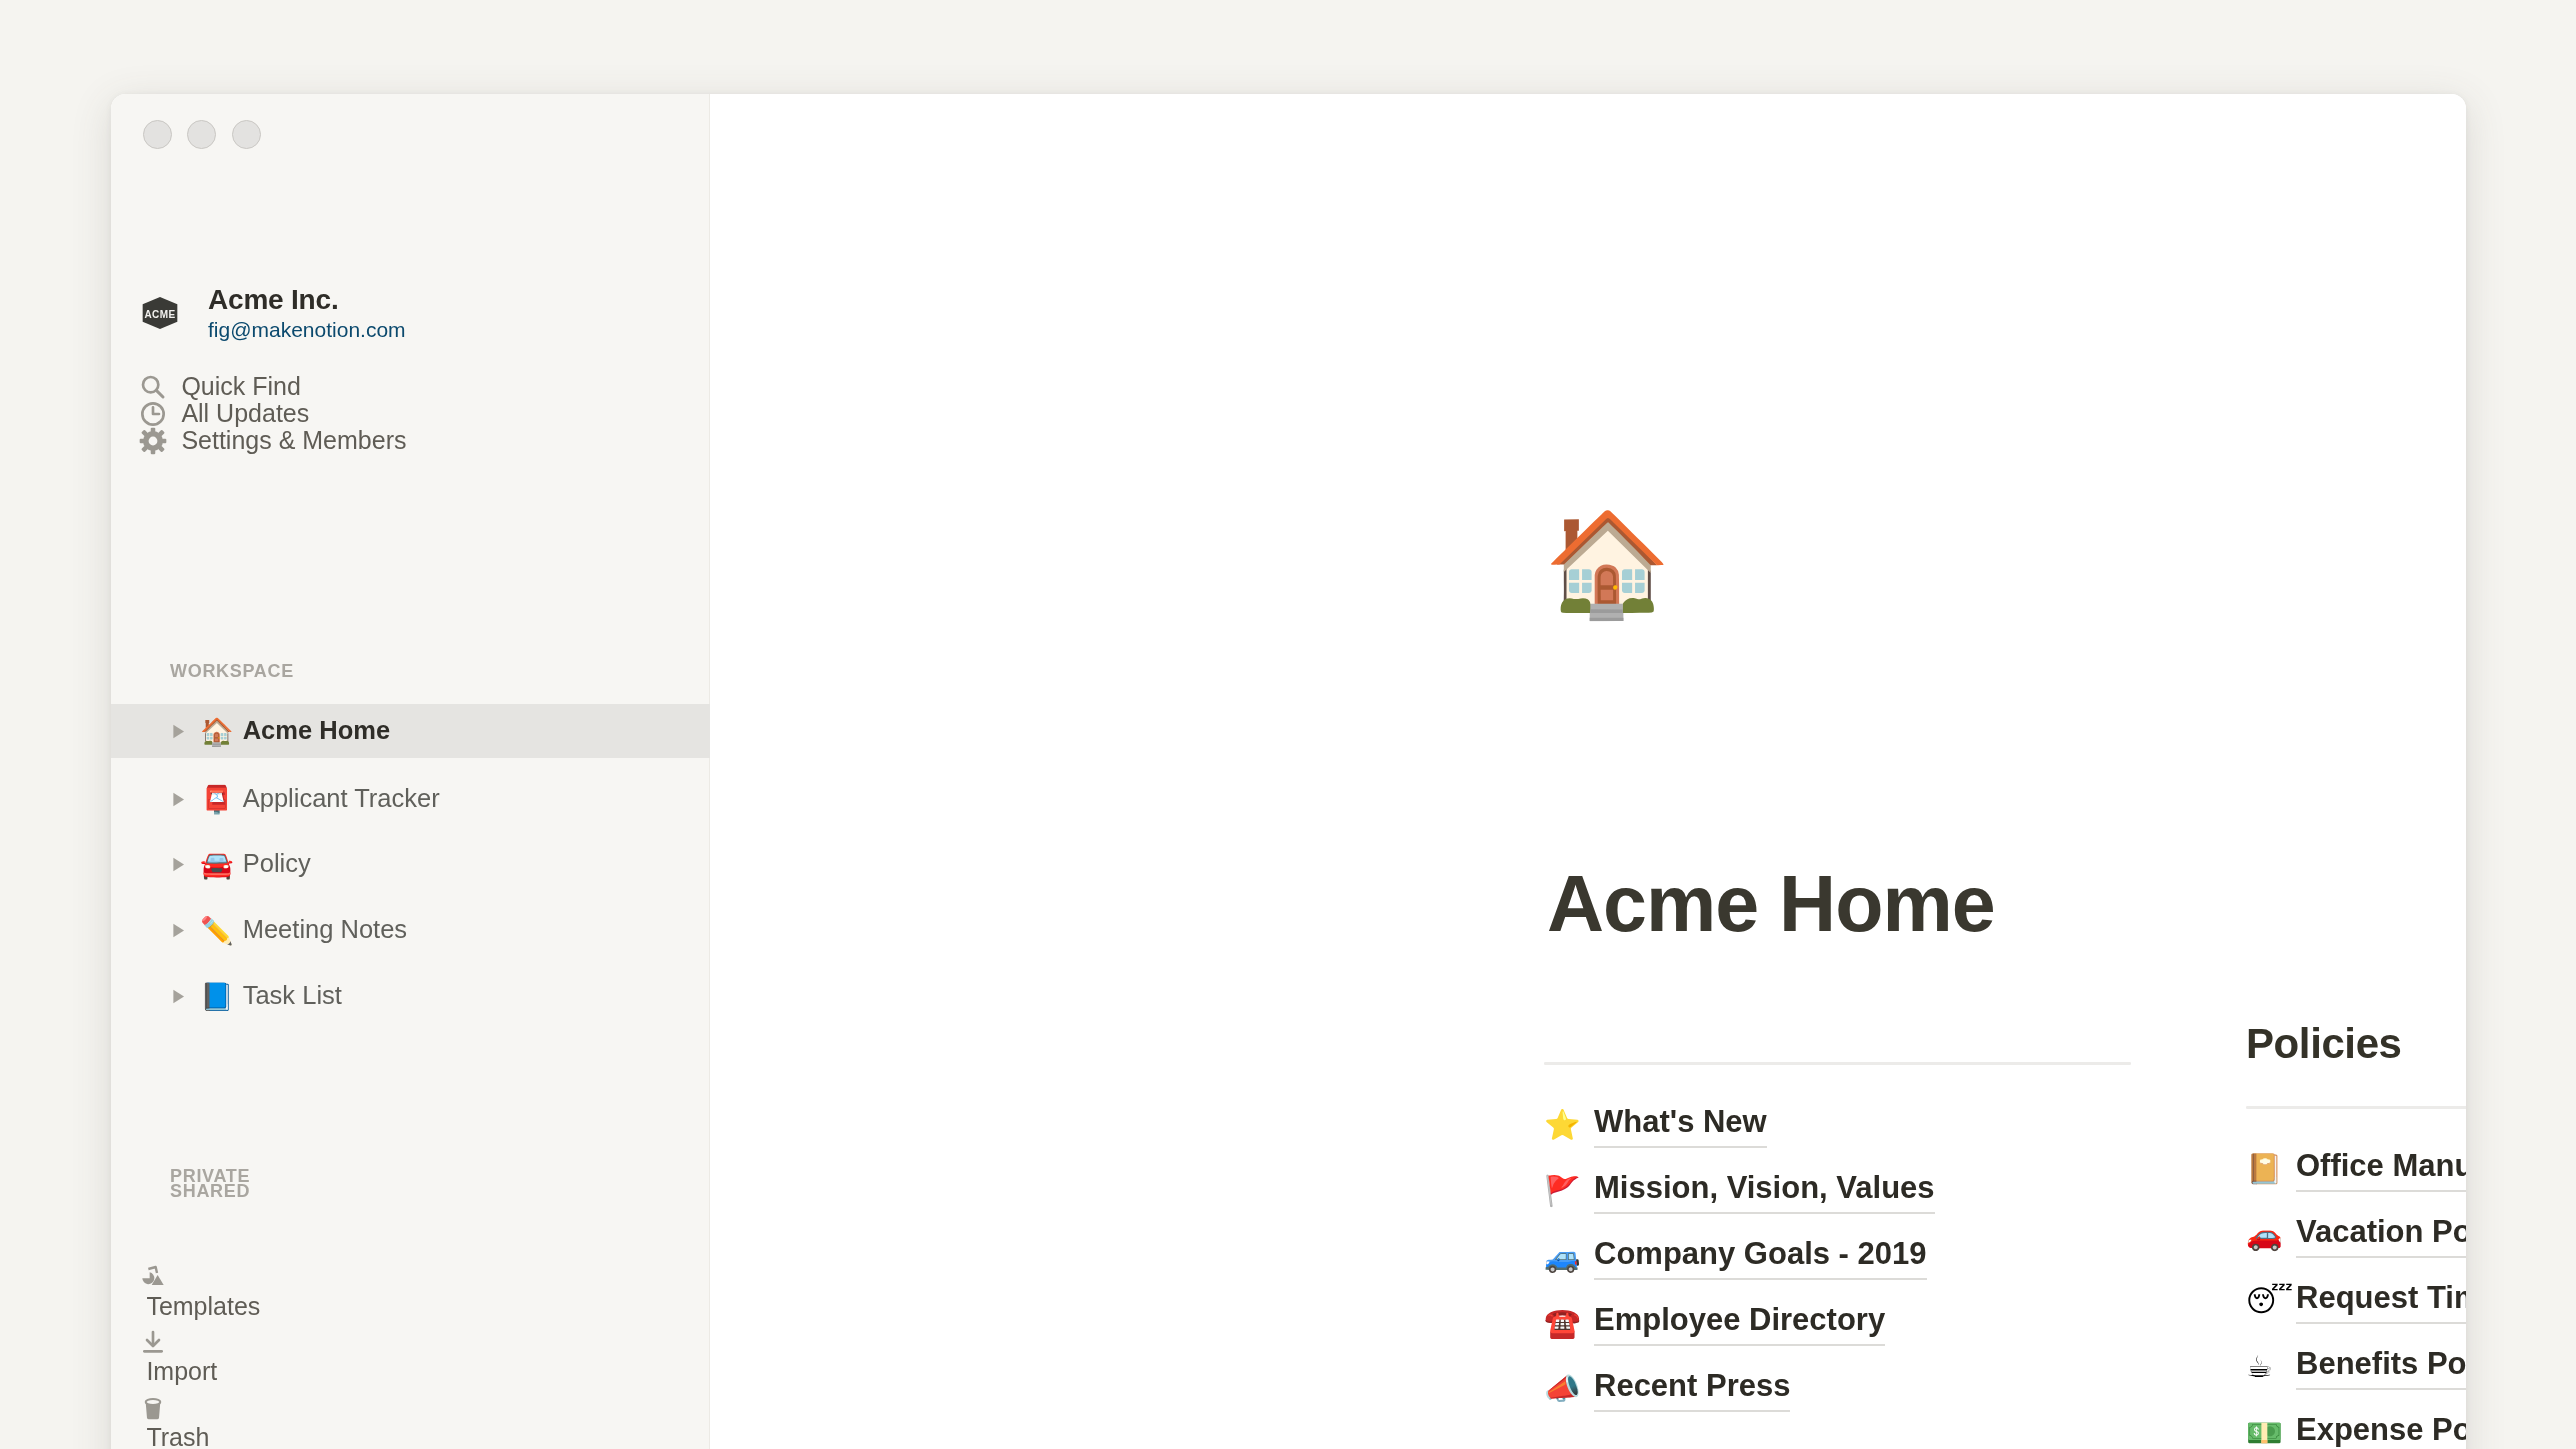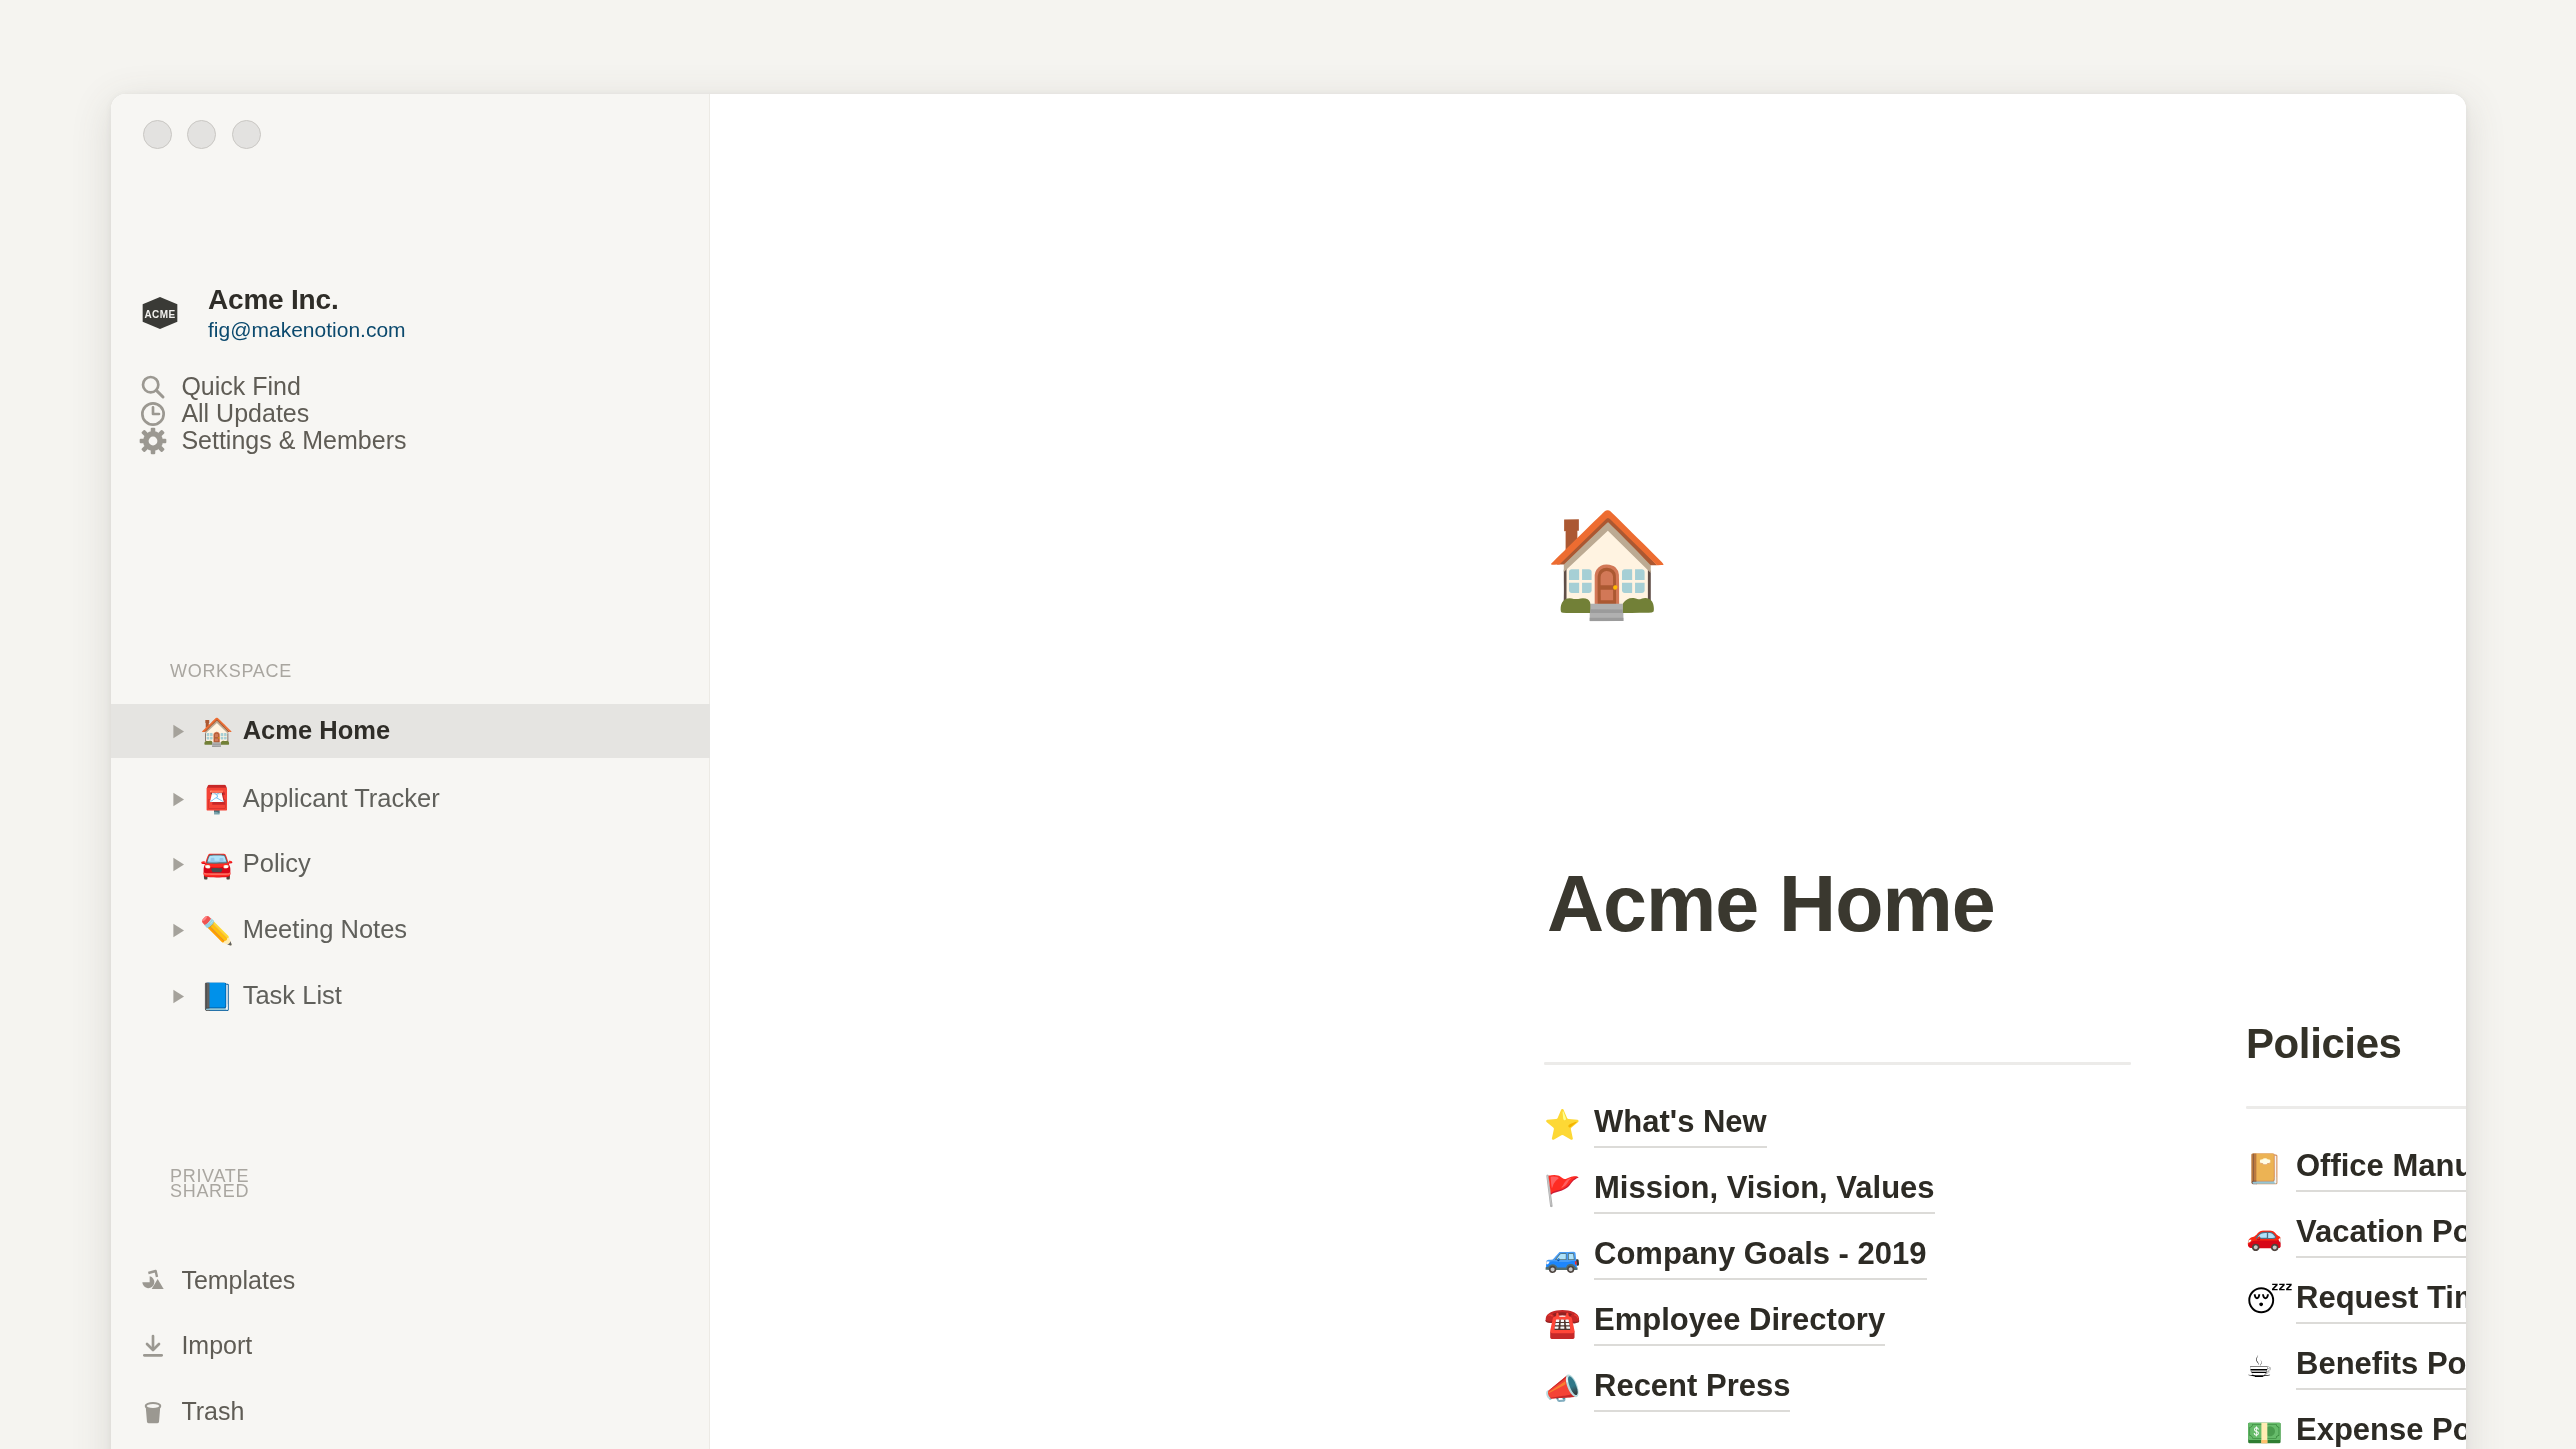--- a/index.html
+++ b/index.html
@@ -136,21 +136,21 @@
   }
 
   #nav-quickfind { top: 271px; }
   #nav-allupdates { top: 298px; }
   #nav-settings   { top: 325px; }
 
   .section-label {
     position: absolute;
     left: 59px;
     font-size: 18px;
-    font-weight: normal;
+    font-weight: bold;
     letter-spacing: 0.7px;
     color: #a9a6a0;
     line-height: 1;
   }
   #label-workspace { top: 568px; }
   #label-shared    { top: 1040px; margin-top: 48px; }
   #label-private   { top: 1073px; }
 
   
   .page-row {
@@ -200,24 +200,25 @@
   #pg-meeting-notes    { top: 809px; }
   #pg-task-list        { top: 875px; }
 
   
   .util-row {
     position: absolute;
     left: 0;
     width: 599px;
     height: 43px;
     display: flex;
-    align-items: center;
+    align-items: flex-start;
     padding-left: 28px;
     box-sizing: border-box;
     cursor: pointer;
+    flex-direction: column;
   }
   .util-row .util-ico {
     width: 35px;
     flex: 0 0 35px;
     display: flex;
     align-items: center;
     justify-content: flex-start;
   }
   .util-row .util-label {
     font-size: 25px;

